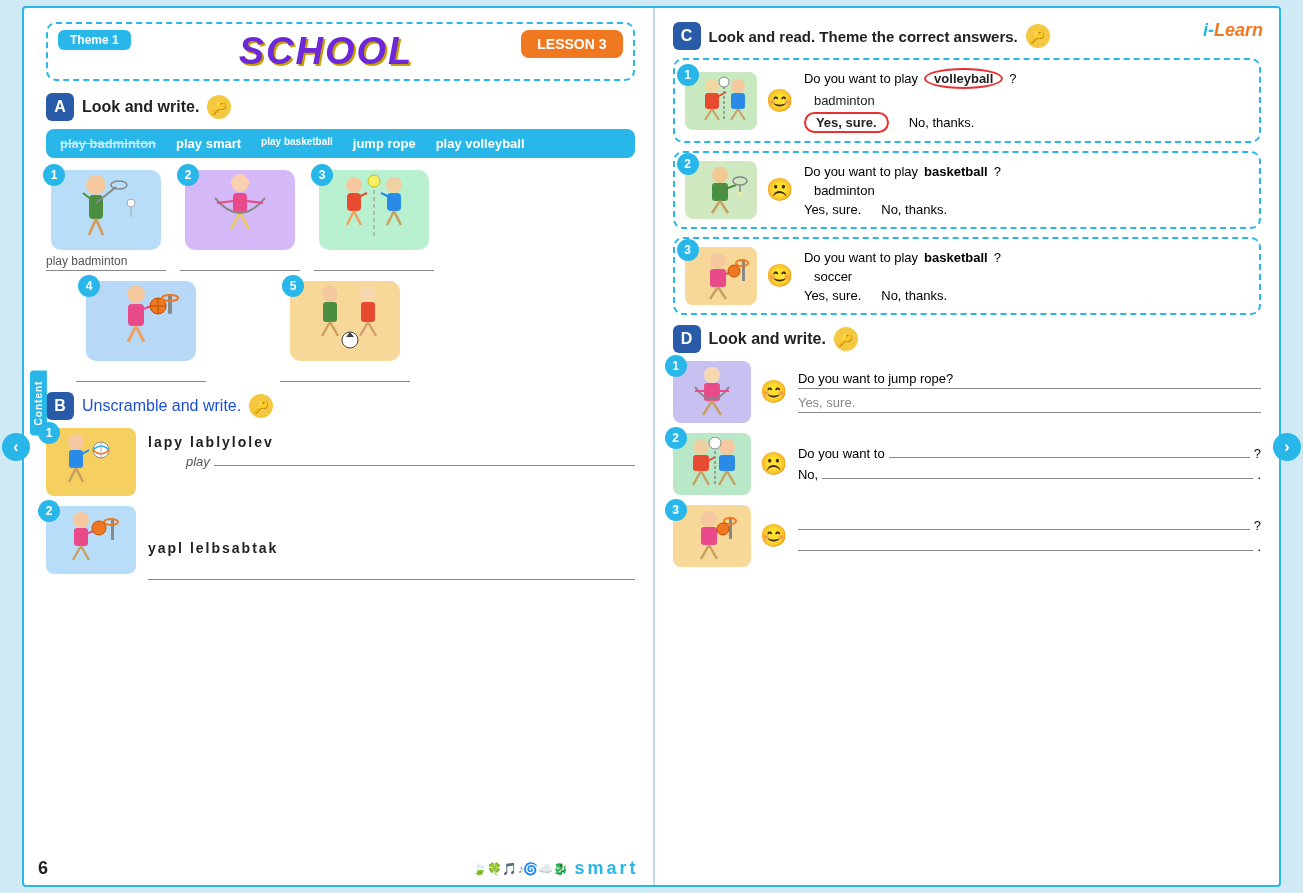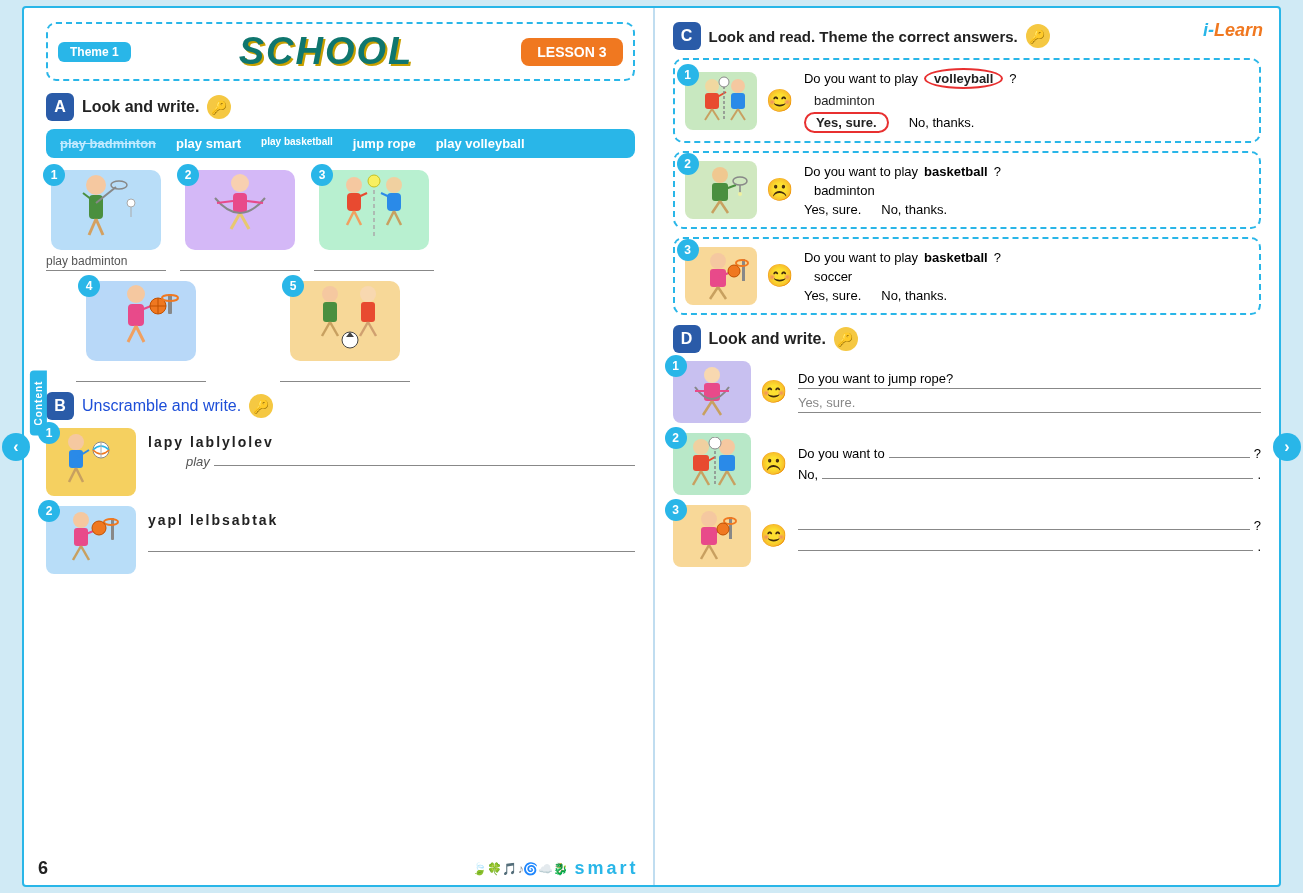--- a/index.html
+++ b/index.html
@@ -20,23 +20,23 @@
 
   <div style="position:absolute; left:2px; top:50%; transform:translateY(-50%); background:#29b6e8; border-radius:50%; width:28px; height:28px; display:flex; align-items:center; justify-content:center; color:white; font-size:16px; font-weight:bold; z-index:10; cursor:pointer;">‹</div>
   <div style="position:absolute; right:2px; top:50%; transform:translateY(-50%); background:#29b6e8; border-radius:50%; width:28px; height:28px; display:flex; align-items:center; justify-content:center; color:white; font-size:16px; font-weight:bold; z-index:10; cursor:pointer;">›</div>
 
   <div style="display:flex; flex:1; background:white; border-radius:4px; overflow:hidden; border:2px solid #29b6e8; margin:0 16px;">
 
     <div style="flex:1; padding:14px 18px 40px 22px; position:relative; border-right:2px solid #c0ddf0;">
 
       <div style="position:absolute; left:-18px; top:45%; transform:translateY(-50%) rotate(-90deg); background:#29b6e8; color:white; font-size:10px; font-weight:bold; padding:3px 10px; border-radius:4px 4px 0 0; letter-spacing:1px;">Content</div>
 
-      <div style="display:flex; align-items:center; border:2.5px dashed #29b6e8; border-radius:10px; padding:6px 10px; margin-bottom:12px; background:white; gap:10px;">
+      <div style="display:flex; align-items:flex-start; border:2.5px dashed #29b6e8; border-radius:10px; padding:6px 10px; margin-bottom:12px; background:white; gap:10px;">
         <div style="background:#29b6e8; color:white; border-radius:6px; padding:3px 12px; font-size:12px; font-weight:bold;">Theme 1</div>
-        <div style="color:#0f766e; font-size:38px; font-weight:900; font-style:italic; text-transform:uppercase; flex:1; text-align:center; text-shadow:2px 2px 0 #c8a000; letter-spacing:2px;">SCHOOL</div>
+        <div style="color:#6d28d9; font-size:38px; font-weight:900; font-style:italic; text-transform:uppercase; flex:1; text-align:center; text-shadow:2px 2px 0 #c8a000; letter-spacing:2px;">SCHOOL</div>
         <div style="background:#f07820; color:white; border-radius:8px; padding:6px 16px; font-size:14px; font-weight:bold;">LESSON 3</div>
       </div>
 
       <div>
         <div style="display:flex; align-items:center; gap:8px; margin-bottom:8px;">
           <div style="background:#2a5ba8; color:white; width:28px; height:28px; border-radius:6px; display:flex; align-items:center; justify-content:center; font-size:16px; font-weight:bold;">A</div>
           <div style="font-size:16px; font-weight:bold; color:#222;">Look and write.</div>
           <div style="background:#f5c842; border-radius:50%; width:24px; height:24px; display:flex; align-items:center; justify-content:center; font-size:13px;">🔑</div>
         </div>
 
@@ -216,21 +216,21 @@
                 <line x1="30" y1="36" x2="22" y2="50" stroke="#c8a060" stroke-width="2.5"></line>
                 <line x1="30" y1="36" x2="38" y2="50" stroke="#c8a060" stroke-width="2.5"></line>
                 <line x1="30" y1="26" x2="45" y2="20" stroke="#e84a8a" stroke-width="2"></line>
 
                 <rect x="60" y="8" width="3" height="22" fill="#888" rx="1"></rect>
                 <ellipse cx="60" cy="12" rx="7" ry="3" fill="none" stroke="#f07820" stroke-width="2"></ellipse>
                 <circle cx="48" cy="18" r="7" fill="#f07820" stroke="#c05000" stroke-width="1"></circle>
               </svg>
             </div>
           </div>
-          <div style="flex:1; padding-top:6px;">
+          <div style="flex:1; padding-top:6px;margin-top:28px;">
             <div style="font-size:14px; font-weight:bold; letter-spacing:2px; margin-bottom:4px; color:#222;">yapl  lelbsabtak</div>
             <div style="border-bottom:1.5px solid #888; width:100%; height:20px;"></div>
           </div>
         </div>
       </div>
 
       <div style="position:absolute; bottom:6px; left:0; right:0; display:flex; align-items:center; justify-content:space-between; padding:0 14px;">
         <span style="font-size:18px; font-weight:bold; color:#222;">6</span>
         <div style="display:flex; align-items:center; gap:6px;">
           <span style="font-size:12px; color:#888;">🍃🍀🎵♪🌀☁️🐉</span>

